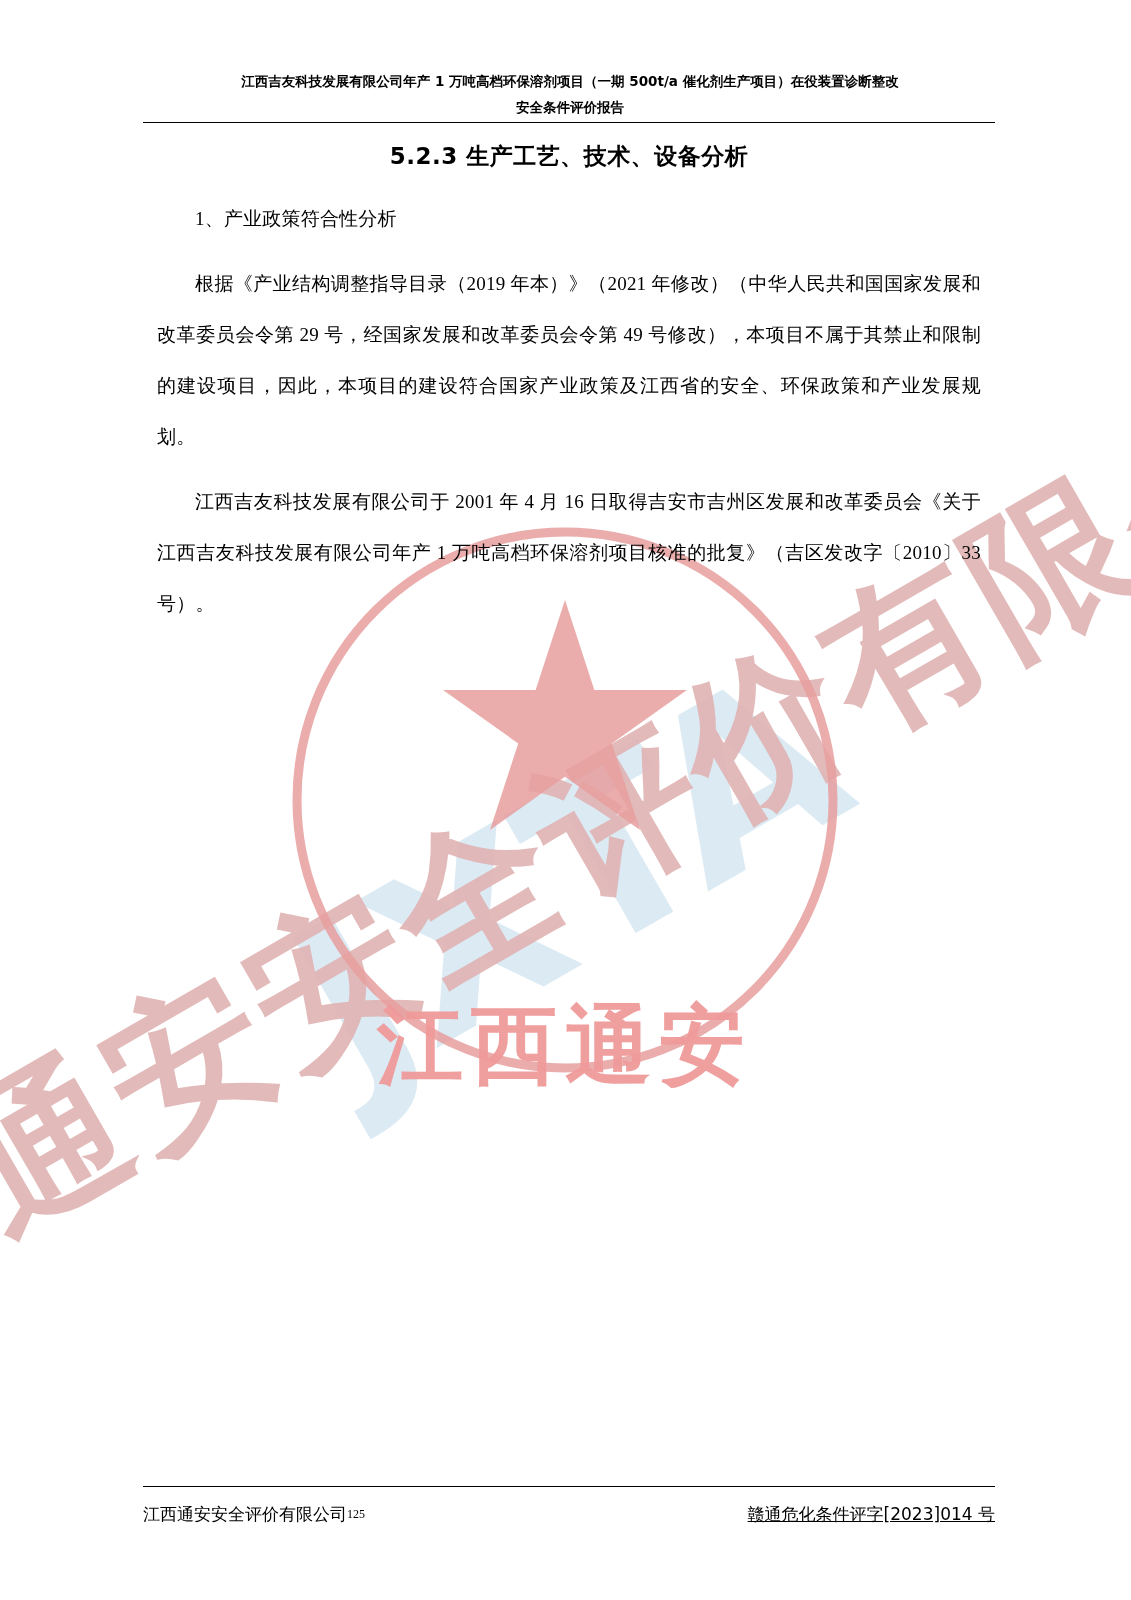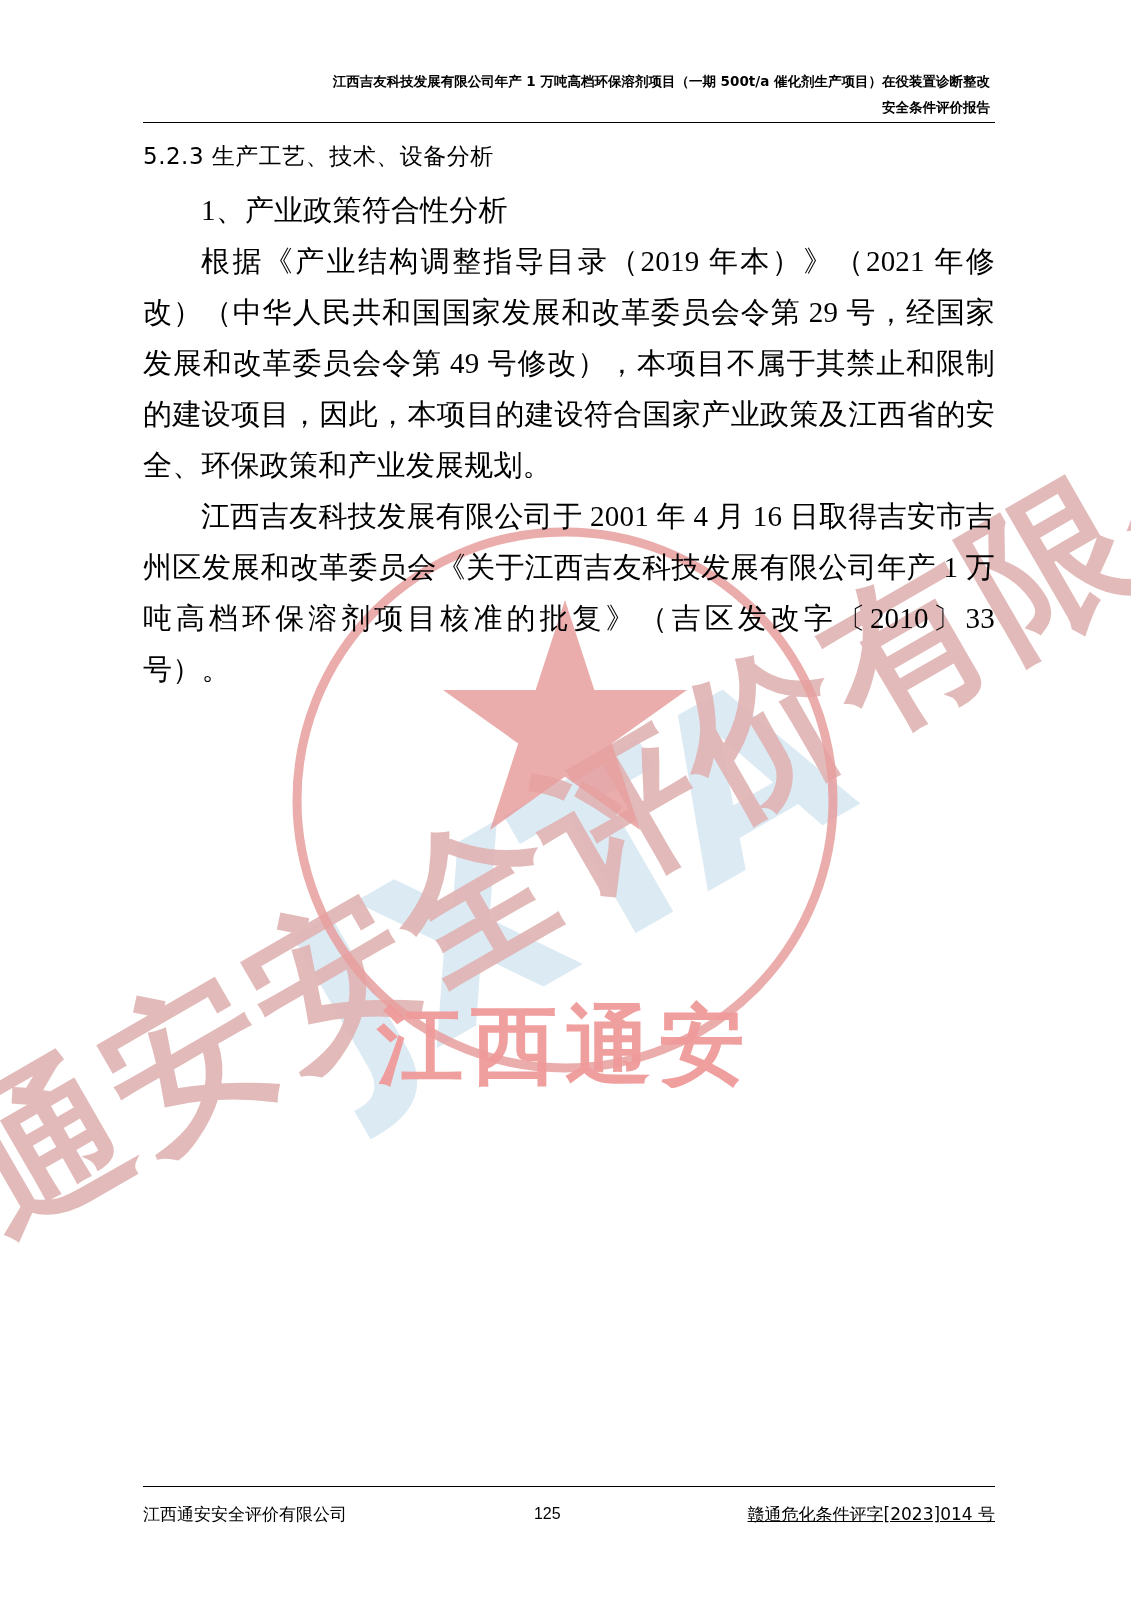--- a/index.html
+++ b/index.html
@@ -28,21 +28,21 @@
     pointer-events: none;
     z-index: 5;
   }
 
   
   .header {
     position: absolute;
     left: 150px;
     top: 68px;
     width: 840px;
-    text-align: right;
+    text-align: center;
     font-family: "DejaVu Sans", "Liberation Sans", sans-serif;
     font-size: 13.5px;
     font-weight: bold;
     line-height: 26px;
     color: #000;
     z-index: 10;
   }
   .header-rule {
     position: absolute;
     left: 143px;
@@ -57,27 +57,28 @@
     position: absolute;
     left: 143px;
     top: 133px;
     width: 852px;
     z-index: 10;
   }
   h2.section-title {
     margin: 0 0 6px 0;
     font-family: "DejaVu Sans", "Liberation Sans", sans-serif;
     font-size: 23px;
-    font-weight: normal;
+    font-weight: bold;
     letter-spacing: 0.5px;
     line-height: 46px;
+    text-align: center;
   }
   p.para {
-    margin: 0;
-    font-size: 29px;
+    margin: 14px;
+    font-size: 19px;
     line-height: 51px;
     text-align: justify;
     text-justify: inter-ideograph;
     text-indent: 2em;
     letter-spacing: 0.2px;
   }
 
   
   .footer-rule {
     position: absolute;
@@ -94,21 +95,21 @@
     width: 852px;
     height: 40px;
     display: flex;
     align-items: center;
     justify-content: space-between;
     font-family: "DejaVu Sans", "Liberation Sans", sans-serif;
     font-size: 17px;
     z-index: 10;
   }
   .footer .left { flex: 0 0 auto; }
-  .footer .center { flex: 1 1 auto; text-align: center; font-family: Liberation Sans, sans-serif; font-size: 16px;}
+  .footer .center { flex: 1 1 auto; text-align: left; font-family: Liberation Serif, serif; font-size: 12px;}
   .footer .right { flex: 0 0 auto; text-decoration: underline; }
 </style>
 </head>
 <body>
 
 <div class="page">
 
   <svg class="watermark" viewBox="0 0 1131 1600" xmlns="http://www.w3.org/2000/svg">
     <g transform="rotate(-30 565 870)">
       <text x="565" y="960" text-anchor="middle" font-family="DejaVu Sans, Liberation Sans, sans-serif" font-size="230" font-weight="bold" fill="#cfe3ef" fill-opacity="0.75">JXTA</text>

